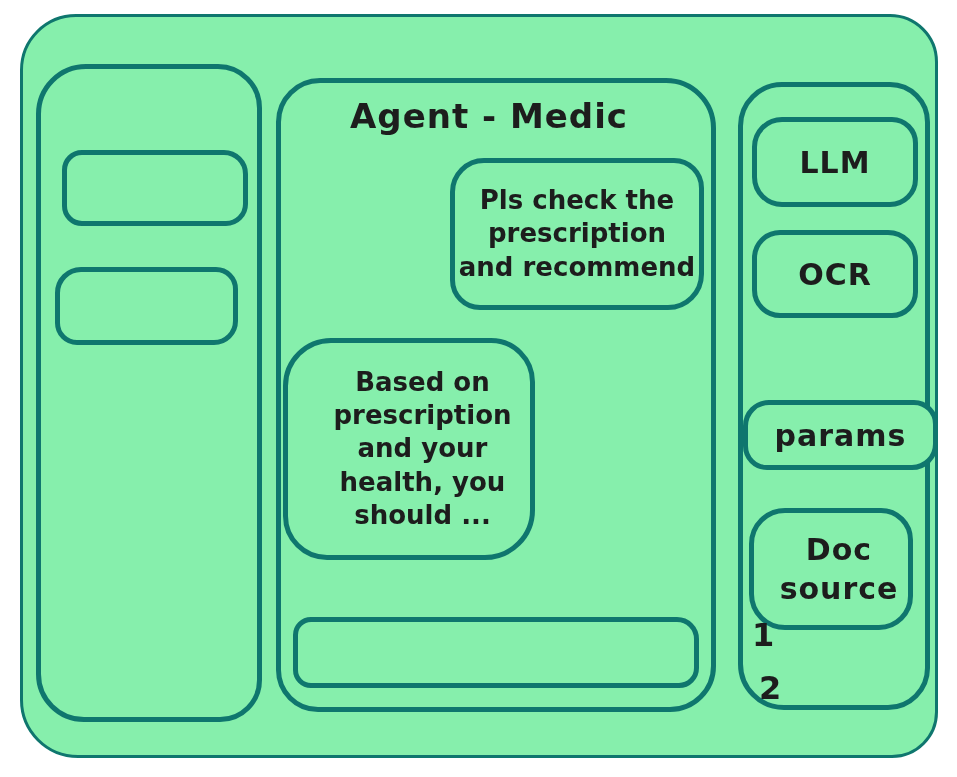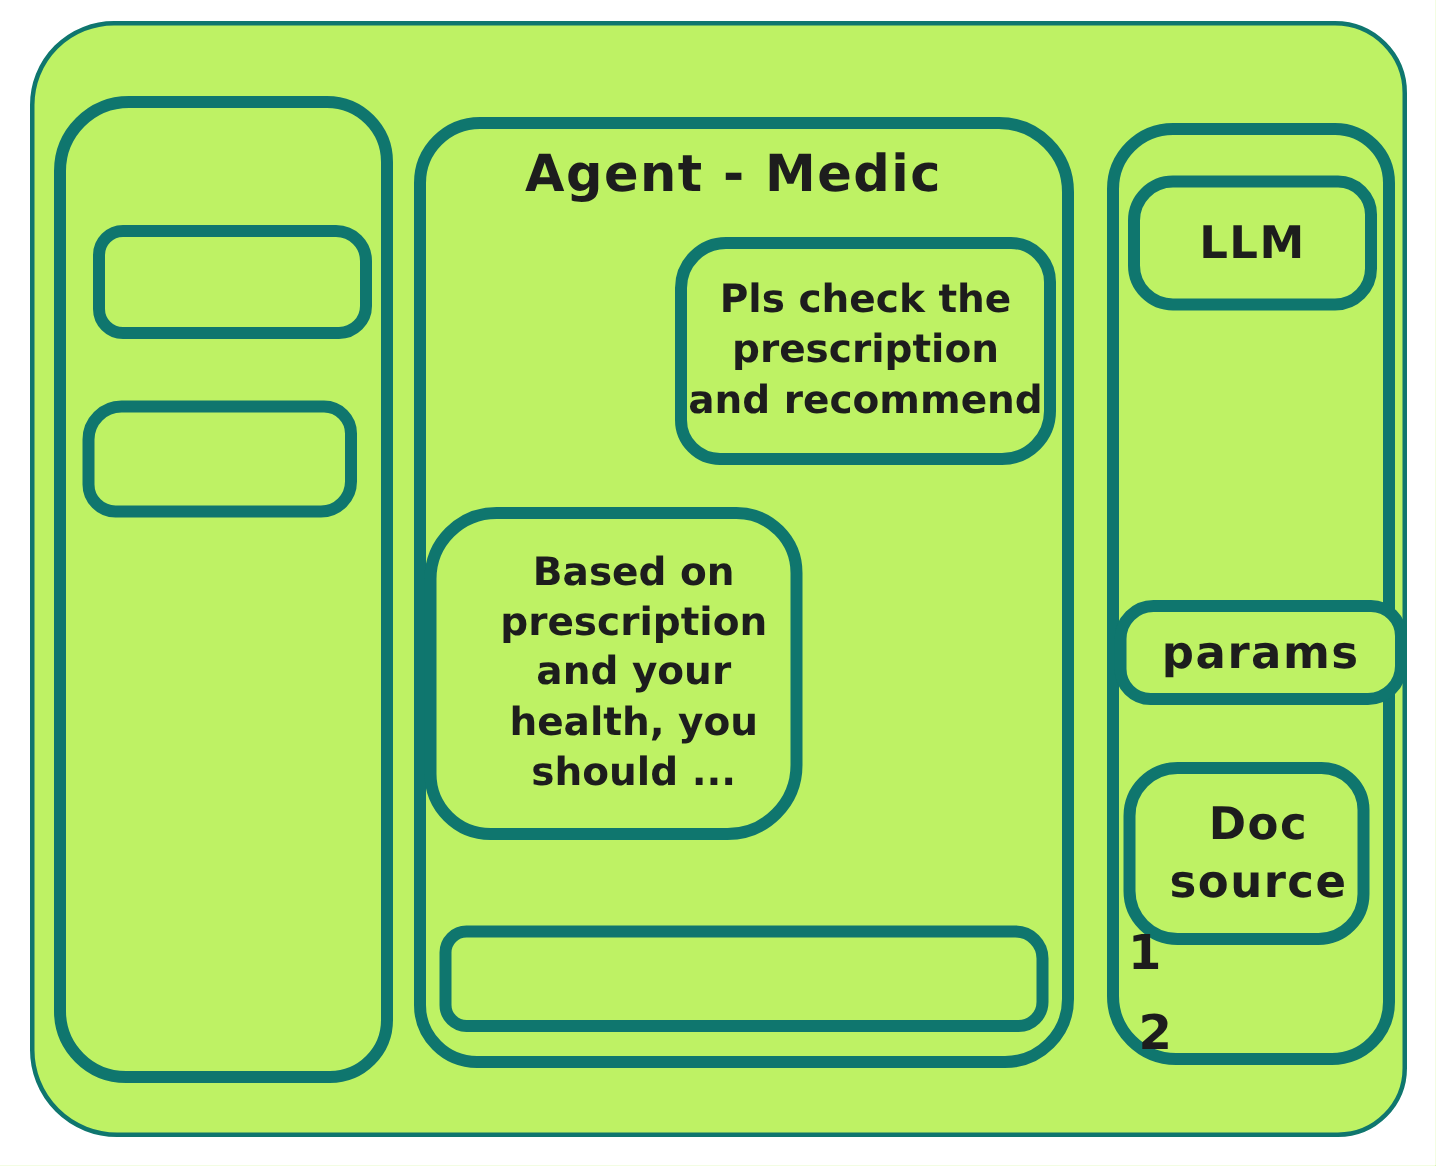--- a/index.html
+++ b/index.html
@@ -11,22 +11,22 @@
   .canvas {
     position: relative;
     width: 957px;
     height: 777px;
     background: #ffffff;
     overflow: hidden;
     color: #1d1d1d;
   }
   
   .stroke {
-    border: 8px solid #0f766e;
-    background: #bef264;
+    border: 5px solid #0f766e;
+    background: #86efac;
     box-sizing: border-box;
     position: absolute;
   }
   .frame-outer {
     left: 20px; top: 14px;
     width: 918px; height: 744px;
     border-width: 3.5px;
     border-radius: 56px 48px 46px 58px;
   }
   
@@ -153,20 +153,21 @@
     <span>Based on
 prescription
 and your
 health, you
 should ...</span>
   </div>
   <div class="stroke input-bar"></div>
 
   <div class="stroke panel-right"></div>
   <div class="stroke tool-btn btn-llm">LLM</div>
+  <div class="stroke tool-btn btn-ocr">OCR</div>
   <div class="stroke tool-btn btn-params">params</div>
   <div class="stroke tool-btn btn-doc">Doc
 source</div>
   <div class="doc-list">
     <div class="doc-entry">1</div>
     <div class="doc-entry">2</div>
   </div>
 
 </div>
 

